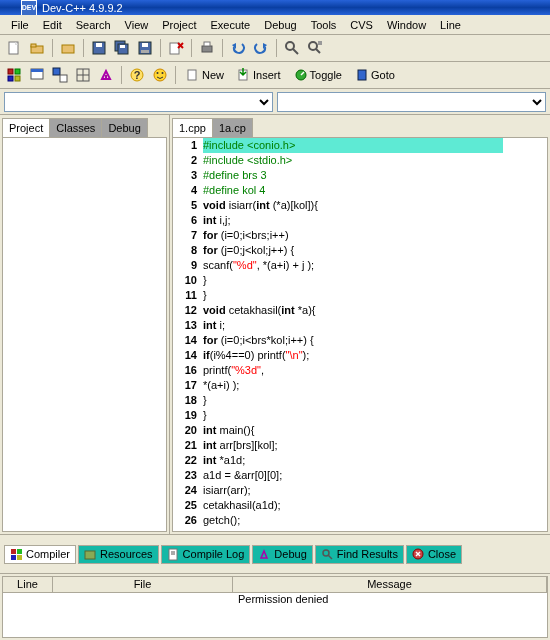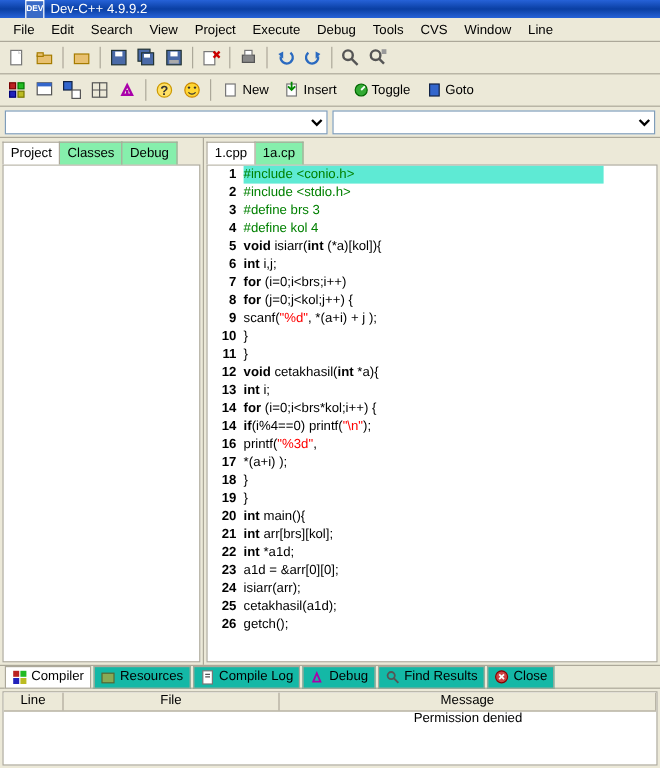--- a/index.html
+++ b/index.html
@@ -10,40 +10,40 @@
 .menubar span { padding:2px 7px; cursor:default; }
 .toolbar { padding:3px 4px; display:flex; align-items:center; gap:3px; border-bottom:1px solid #aca899; flex-wrap:wrap; min-height:26px;}
 .tbtn { width:20px; height:20px; border:1px solid transparent; display:inline-flex; align-items:center; justify-content:center; cursor:default; }
 .sep { width:1px; height:18px; background:#aca899; margin:0 2px; }
 .txtbtn { height:20px; border:1px solid transparent; display:inline-flex; align-items:center; gap:2px; padding:0 4px; cursor:default; }
 .combos { height:26px; display:flex; align-items:center; gap:4px; padding:2px 4px; border-bottom:1px solid #aca899; }
 .combos select { flex:1; height:20px; background:#fff; border:1px solid #7f9db9; }
 .mainarea { flex:1; display:flex; min-height:0; }
 .leftpanel { width:170px; display:flex; flex-direction:column; border-right:1px solid #aca899; background:#ece9d8;}
 .tabs { display:flex; height:22px; align-items:flex-end; padding:0 2px; }
-.tab { border:1px solid #aca899; border-bottom:none; background:#86efac; padding:3px 6px; font-size:11px; margin-right:-1px; cursor:default; position:relative; }
+.tab { border:1px solid #aca899; border-bottom:none; background:#a3a3a3; padding:3px 6px; font-size:11px; margin-right:-1px; cursor:default; position:relative; }
 .tab.active { background:#fff; z-index:2; }
 .leftcontent { flex:1; background:#fff; border:1px solid #aca899; margin:0 2px 2px; }
 .editor { flex:1; display:flex; flex-direction:column; min-width:0; }
 .filetabs { display:flex; height:22px; align-items:flex-end; padding:0 2px; }
 .code { flex:1; background:#fff; border:1px solid #aca899; margin:0 2px 2px; overflow:auto; font-family:"Courier New",monospace; font-size:13px; line-height:15px; }
 .line { display:flex; }
 .gutter { width:30px; text-align:right; padding-right:6px; color:#000; font-weight:bold; user-select:none; flex-shrink:0; }
 .src { white-space:pre; }
 .src.hl { background:#5eead4; display:inline-block; min-width:300px;}
 .kw { color:#000; font-weight:bold; }
 .pp { color:#008000; }
 .str { color:#ff0000; }
-.bottomtabs { height:20px; display:flex; align-items:center; padding:2px 4px; gap:2px; border-top:1px solid #aca899; border-bottom:1px solid #aca899;}
+.bottomtabs { height:40px; display:flex; align-items:center; padding:2px 4px; gap:2px; border-top:1px solid #aca899; border-bottom:1px solid #aca899;}
 .btab { border:1px solid #aca899; background:#14b8a6; padding:2px 5px; display:flex; align-items:center; gap:3px; cursor:default; }
 .btab.active { background:#fff; }
 .msgpanel { height:62px; background:#fff; border:1px solid #aca899; margin:2px; display:flex; flex-direction:column; overflow:hidden;}
 .msgheader { display:flex; background:#ece9d8; border-bottom:1px solid #aca899; height:16px;text-align:center; }
 .msgheader div { border-right:1px solid #aca899; padding:1px 5px; }
-.msgrow { display:flex; height:14px;text-align:center; }
+.msgrow { display:flex; height:14px; }
 .msgrow div { padding:0 5px; overflow:hidden; white-space:nowrap; }
 svg { display:block; }
 </style>
 </head>
 <body>
 
 <div class="titlebar">
   <div class="icon">DEV</div>
   <span>Dev-C++ 4.9.9.2</span>
 </div>

